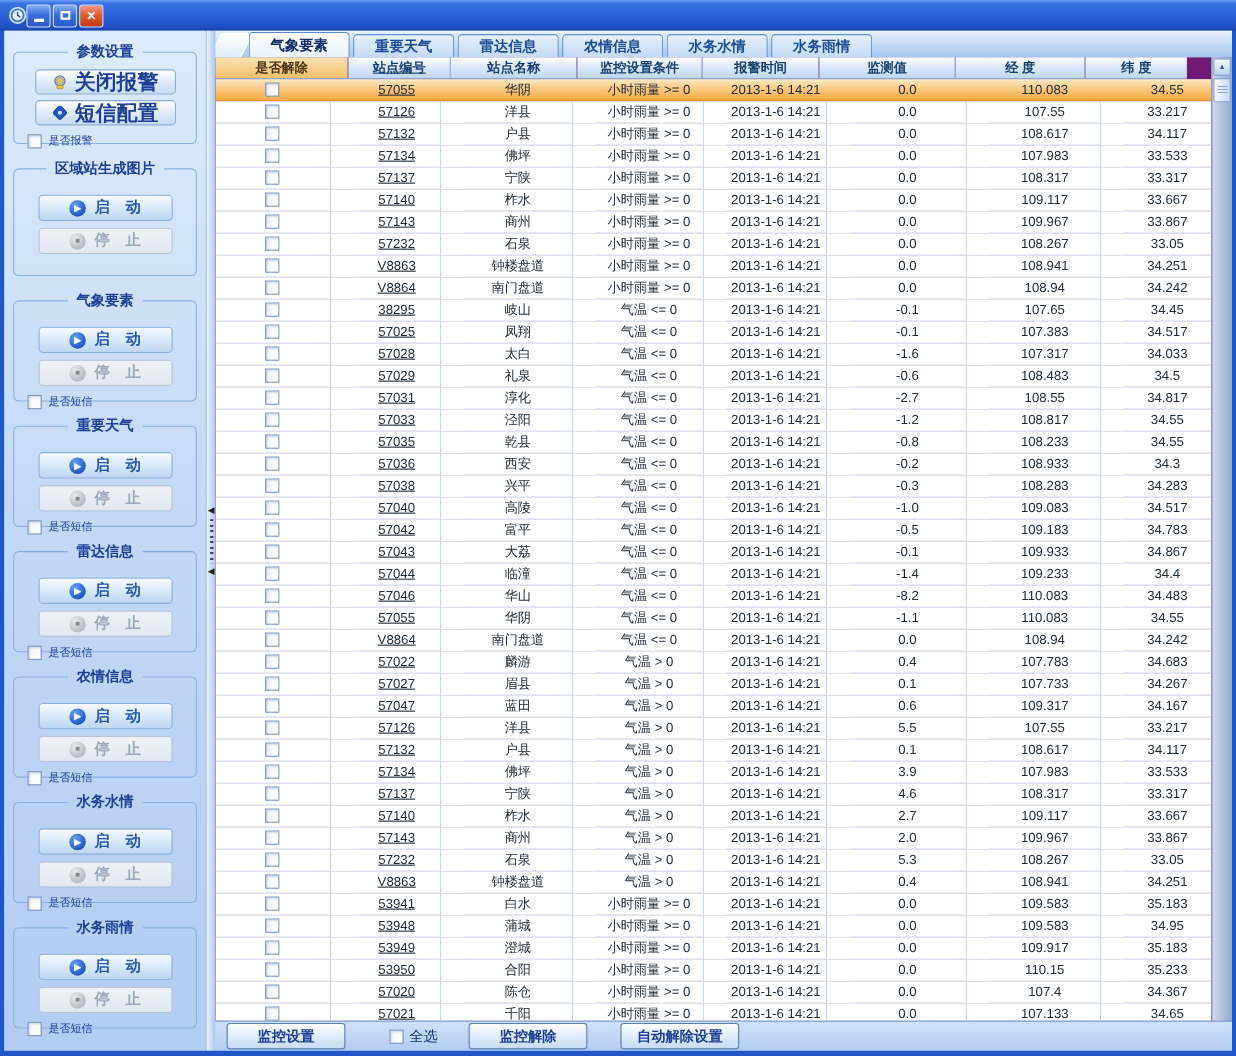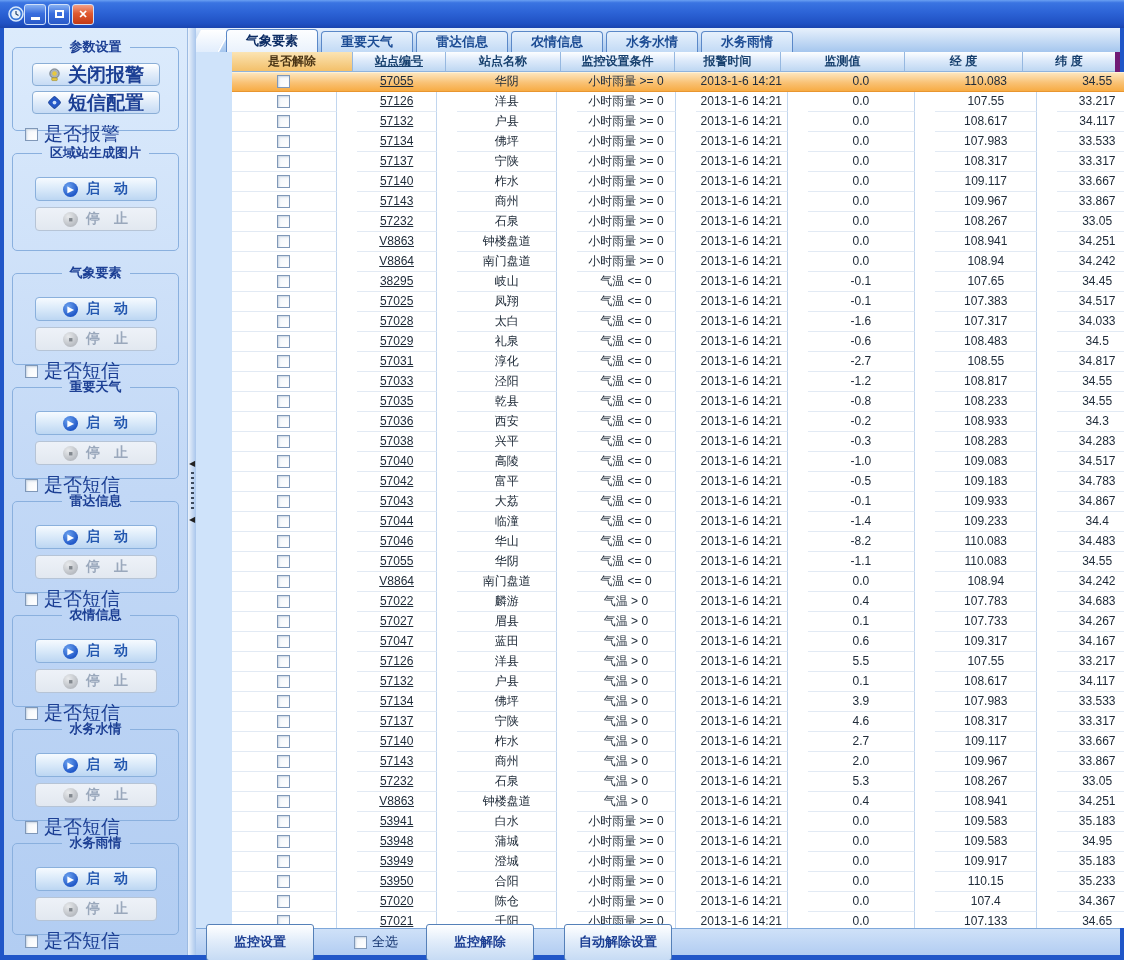--- a/index.html
+++ b/index.html
@@ -37,21 +37,21 @@
     background:linear-gradient(180deg,#f6faff 0%,#dcebfa 45%,#bcd6f2 100%);
     display:flex; align-items:center; justify-content:center; gap:8px;
     font-weight:bold; font-size:14px; color:#2458b0; }
   .run-btn.start{ margin-top:13px; }
   .run-btn.disabled{ background:linear-gradient(180deg,#eef2f8 0%,#e2e8f0 100%); border-color:#b6c4d6; color:#9aa8bc; }
   .play-ico{ width:15px; height:15px; border-radius:50%; background:radial-gradient(circle at 35% 30%,#6aa0ee,#2058c8 70%);
     color:#fff; font-size:8px; line-height:15px; text-align:center; }
   .stop-ico{ width:15px; height:15px; border-radius:50%; background:radial-gradient(circle at 35% 30%,#e8eaec,#b8bcc2 70%);
     color:#82888f; font-size:7px; line-height:15px; text-align:center; }
   .chk-row{ align-self:flex-start; margin:7px 0 0 12px; display:flex; align-items:center; gap:6px;
-    font-size:19px; color:#1c3f94; }
+    font-size:10px; color:#1c3f94; }
   .checkbox{ width:13px; height:13px; border:1px solid #8098b8; background:linear-gradient(135deg,#f2f5f9,#ffffff);
     box-shadow:inset 1px 1px 2px #c8d4e2; display:inline-block; flex:none; }
 
   
   .splitter{ width:8px; background:linear-gradient(90deg,#ecf3fc,#a9c6ec); display:flex; flex-direction:column;
     align-items:center; justify-content:center; gap:4px; }
   .split-arrow{ color:#222; font-size:8px; line-height:8px; }
   .split-dots{ width:3px; height:40px;
     background-image:repeating-linear-gradient(180deg,#3c4a5c 0 2px,transparent 2px 5px); }
 
@@ -62,21 +62,21 @@
   .tab-slant{ position:absolute; left:-2px; bottom:-4px; width:30px; height:26px; background:linear-gradient(180deg,#ffffff,#dceafc);
     transform:skewX(-28deg); border-right:2px solid #fff; }
   .tab{ position:relative; min-width:92px; height:21px; margin-right:3px; padding:0 12px;
     border:1px solid #5a88c8; border-bottom:none; border-radius:4px 4px 0 0;
     background:linear-gradient(180deg,#e7f1fc 0%,#c2daf5 100%);
     display:flex; align-items:center; justify-content:center;
     font-size:13px; font-weight:bold; color:#1c4c94; }
   .tab.active{ background:linear-gradient(180deg,#fdfeff 0%,#eaf2fc 100%); color:#0c2c64; height:23px; }
 
   
-  .grid{ flex:1; display:flex; min-height:0; background:#701a75;margin-left:36px; }
+  .grid{ flex:1; display:flex; min-height:0; background:#701a75; }
   .table{ width:905px; display:flex; flex-direction:column; }
   .thead{ display:flex; height:20px; flex:none; }
   .th{ border-right:1px solid #96b8e0; border-bottom:1px solid #8fb3dc; height:20px; line-height:19px;
     text-align:center; font-weight:bold; font-size:12px; color:#17406e;
     background:linear-gradient(180deg,#fdfeff 0%,#ddeafa 45%,#bed7f2 100%); }
   .th.hl{ background:linear-gradient(180deg,#fbe4b4 0%,#f3c06a 100%); color:#4a3414; }
   .tbody{ flex:1; overflow:hidden; }
   .tr{ display:flex; height:20px; background:#fff;gap:20px; }
   .td{ border-right:1px solid #c2d6ee; border-bottom:1px solid #e2eaf4; height:20px; line-height:19px;
     text-align:center; font-size:12px; color:#202c3a;
@@ -94,21 +94,21 @@
     background:linear-gradient(180deg,#f6fafd 0%,#d4e2f4 60%,#bcd2ec 100%);
     color:#44618c; font-size:7px; display:flex; align-items:center; justify-content:center; }
   .sb-thumb{ position:absolute; left:1px; width:16px; top:19px; height:22px; border:1px solid #89a8d0; border-radius:2px;
     background:linear-gradient(90deg,#f4f8fc,#cbdcf1); display:flex; align-items:center; justify-content:center; }
   .sb-grip{ width:9px; height:9px;
     background-image:repeating-linear-gradient(180deg,#8aa6cc 0 1px,transparent 1px 3px); }
 
   
   .footer{ height:27px; flex:none; border-top:1px solid #7fa8da; background:linear-gradient(180deg,#cfe1f8 0%,#b2cdf2 100%);
     display:flex; align-items:center; padding-left:10px; gap:12px; }
-  .foot-btn{ min-width:108px; height:37px; padding:0 10px; border:1px solid #5580b8; border-radius:3px;
+  .foot-btn{ min-width:108px; height:24px; padding:0 10px; border:1px solid #5580b8; border-radius:3px;
     background:linear-gradient(180deg,#ffffff 0%,#e2edfa 45%,#c6dbf4 100%);
     display:flex; align-items:center; justify-content:center;
     font-size:13px; font-weight:bold; color:#1c3f94; }
   .foot-chk{ display:flex; align-items:center; gap:5px; font-size:13px; color:#10306c; margin:0 16px 0 28px; }
 
   
   .alarm-ico,.sms-ico{ width:15px; height:15px; flex:none; }
 </style>
 </head>
 <body>

